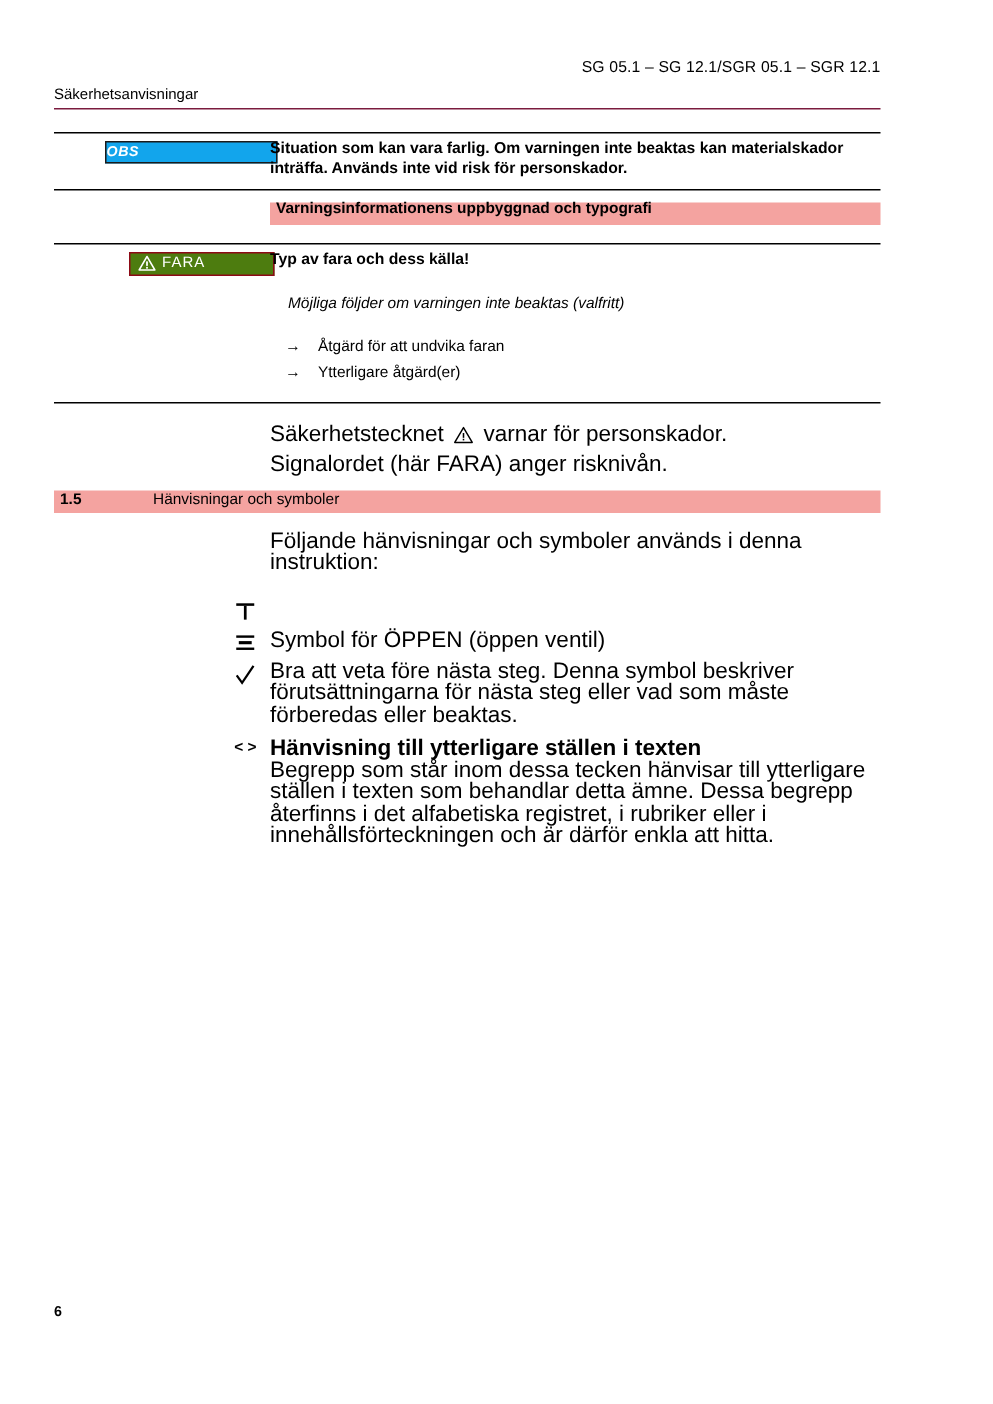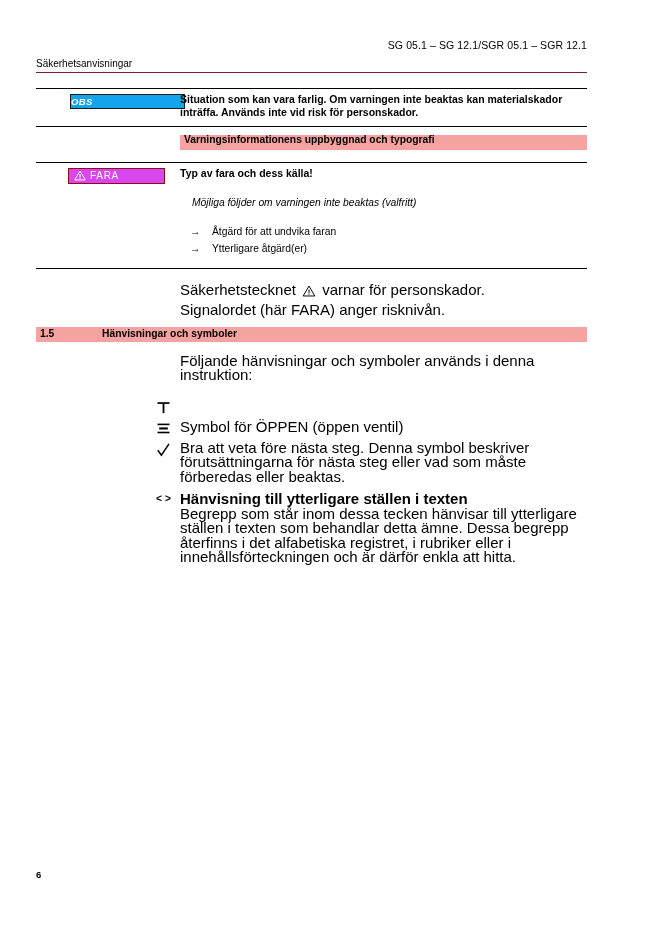--- a/index.html
+++ b/index.html
@@ -95,26 +95,26 @@
     font-style: italic;
     font-size: 9.5px;
     letter-spacing: 0.4px;
     line-height: 1;
   }
 
   
   .badge-fara {
     width: 97px;
     height: 16px;
-    background: #d946ef;
+    background: #4d7c0f;
     border: 1px solid #8d0a16;
     box-sizing: border-box;
     display: flex;
     align-items: center;
-    margin-left: 32px;
+    margin-left: 50px;
     padding-left: 5px;
   }
   .badge-fara-icon {
     width: 12px;
     height: 11px;
     flex: 0 0 12px;
     margin-right: 4px;
     display: block;
   }
   .badge-fara-text {
@@ -191,21 +191,21 @@
   }
   .section-num {
     width: 62px;
     flex: 0 0 62px;
     font-size: 10.3px;
     font-weight: bold;
     line-height: 1;
   }
   .section-title {
     font-size: 10.3px;
-    font-weight: bold;
+    font-weight: normal;
     line-height: 1;
   }
 
   
   .row {
     display: flex;
     align-items: flex-start;
     width: 551px;
   }
   .row-label {

